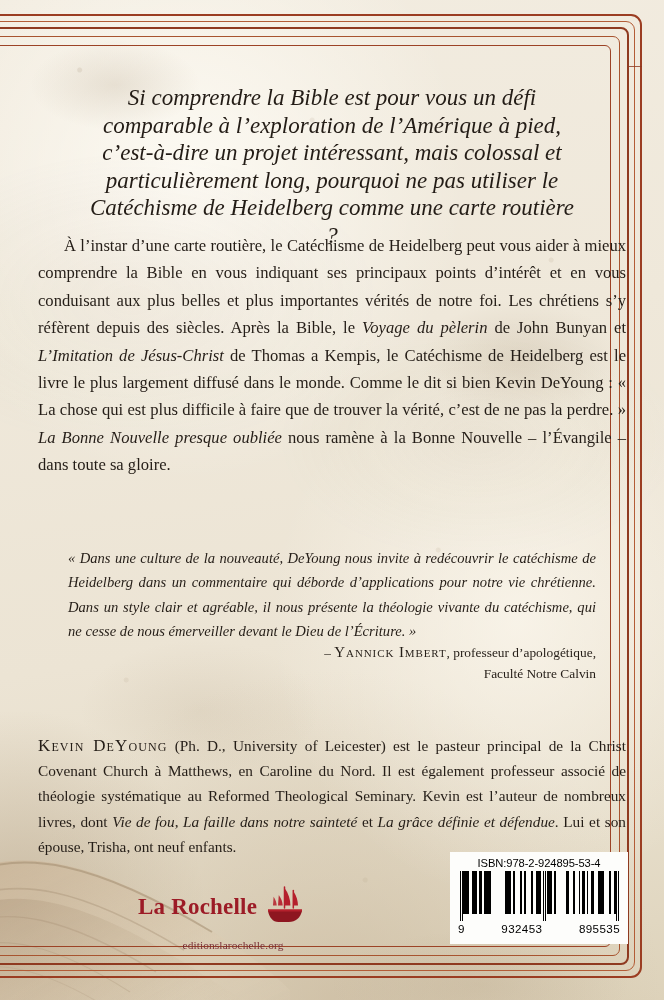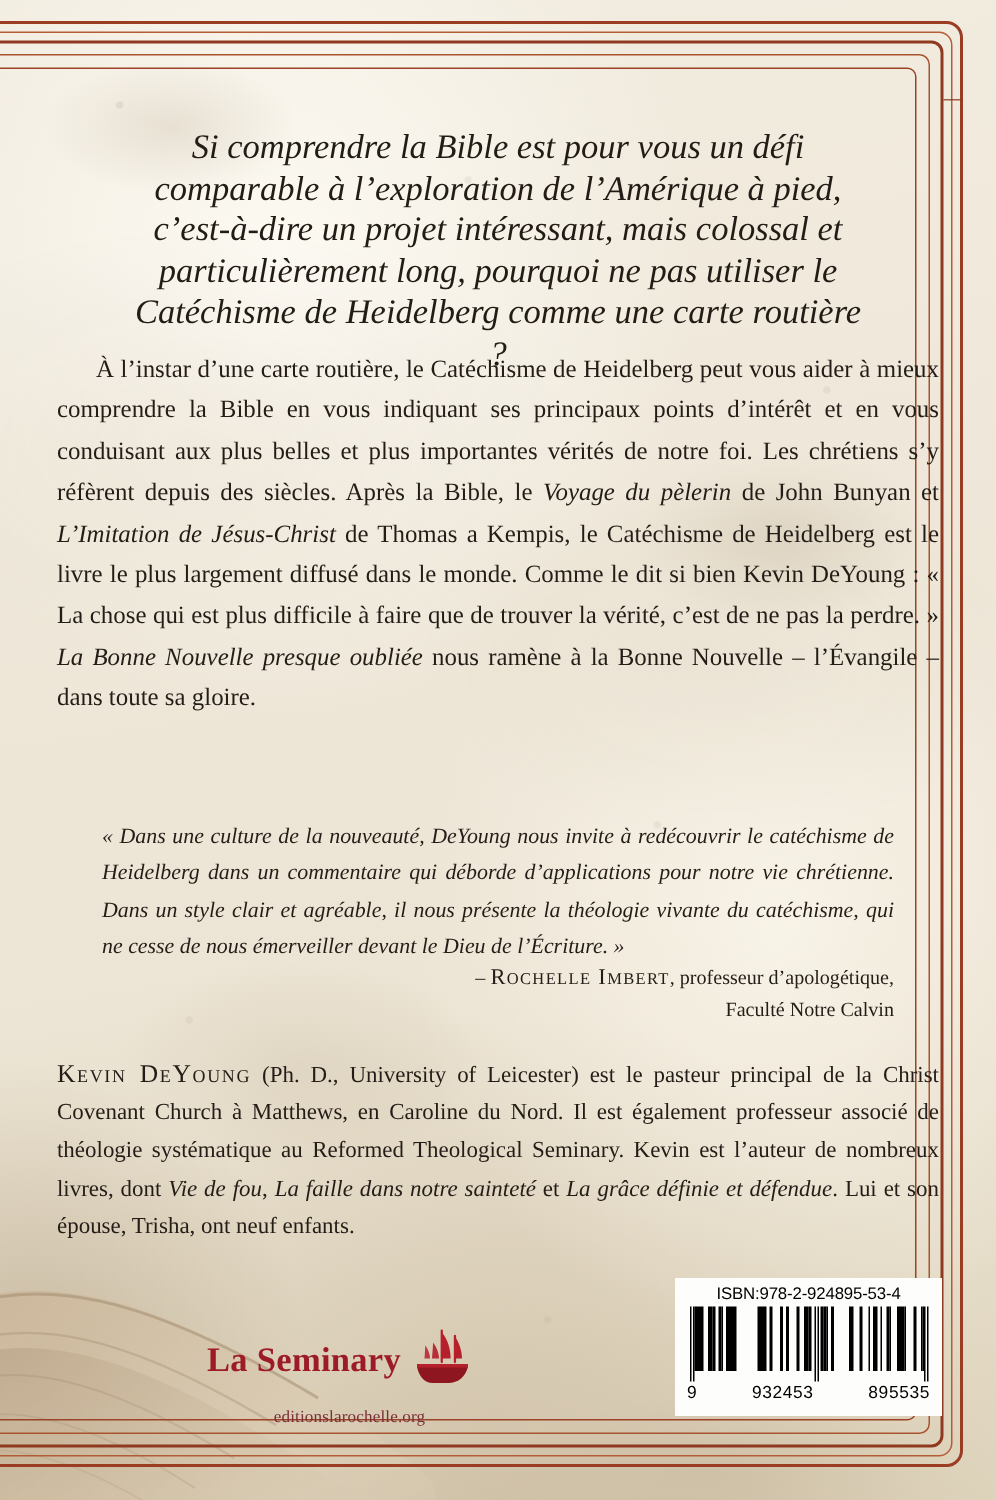--- a/index.html
+++ b/index.html
@@ -74,21 +74,21 @@
     font-style:italic;font-size:14.6px;line-height:24.4px;color:#241d17;text-align:justify;
   }
   .attr{
     position:absolute;left:68px;top:642px;width:528px;
     font-size:13.4px;line-height:20.5px;color:#241d17;text-align:right;
   }
   .sc{font-variant:small-caps;letter-spacing:.9px;font-size:15px;}
 
   
   .bio{
-    position:absolute;left:38px;top:703px;width:588px;
+    position:absolute;left:38px;top:733px;width:588px;
     font-size:15.3px;line-height:25.2px;color:#241d17;text-align:justify;
   }
   .bio .name{font-variant:small-caps;letter-spacing:1.1px;font-size:17px;}
   .bio i{font-style:italic;}
 
   
   .logo{position:absolute;left:138px;top:884px;width:190px;}
   .logo-row{display:flex;align-items:center;gap:4px;}
   .logo-word{
     font-size:23px;font-weight:bold;color:#9c1b26;letter-spacing:.2px;
@@ -157,31 +157,31 @@
   <div class="content">
 
     <div class="pull">Si comprendre la Bible est pour vous un défi comparable à l’exploration de l’Amérique à pied, c’est-à-dire un projet intéressant, mais colossal et particulièrement long, pourquoi ne pas utiliser le Catéchisme de Heidelberg comme une carte routière ?</div>
 
     <div class="body">
       <p class="ind"><span>À l’instar d’une carte routière, le Catéchisme de Heidelberg peut vous aider à mieux comprendre la Bible en vous indiquant ses principaux points d’intérêt et en vous conduisant aux plus belles et plus importantes vérités de notre foi. Les chrétiens s’y réfèrent depuis des siècles. Après la Bible, le </span><i>Voyage du pèlerin</i><span> de John Bunyan et </span><i>L’Imitation de Jésus-Christ</i><span> de Thomas a Kempis, le Catéchisme de Heidelberg est le livre le plus largement diffusé dans le monde.  Comme le dit si bien Kevin DeYoung : « La chose qui est plus difficile à faire que de trouver la vérité, c’est de ne pas la perdre. » </span><i>La Bonne Nouvelle presque oubliée</i><span> nous ramène à la Bonne Nouvelle – l’Évangile – dans toute sa gloire.</span></p>
     </div>
 
     <div class="endorse">« Dans une culture de la nouveauté, DeYoung nous invite à redécouvrir le catéchisme de Heidelberg dans un commentaire qui déborde d’applications pour notre vie chrétienne. Dans un style clair et agréable, il nous présente la théologie vivante du catéchisme, qui ne cesse de nous émerveiller devant le Dieu de l’Écriture. »</div>
     <div class="attr">
-      <span>–</span>&nbsp;<span class="sc">Rochelle Imbert</span><span>, professeur d’apologétique,</span><br>
+      <span>–</span>&nbsp;<span class="sc">Yannick Imbert</span><span>, professeur d’apologétique,</span><br>
       <span>Faculté Notre Calvin</span>
     </div>
 
     <div class="bio">
       <span class="name">Kevin DeYoung</span><span> (Ph. D., University of Leicester) est le pasteur principal de la Christ Covenant Church à Matthews, en Caroline du Nord. Il est également professeur associé de théologie systématique au Reformed Theological Seminary. Kevin est l’auteur de nombreux livres, dont </span><i>Vie de fou</i><span>, </span><i>La faille dans notre sainteté</i><span> et </span><i>La grâce définie et défendue</i><span>. Lui et son épouse, Trisha, ont neuf enfants.</span>
     </div>
 
     <div class="logo">
       <div class="logo-row">
-        <span class="logo-word">La Seminary</span>
+        <span class="logo-word">La Rochelle</span>
         <svg width="46" height="46" viewBox="0 0 46 46">
           <g fill="#b5202c">
             <path d="M23.5 4 C27.5 9 29.4 15.5 29.4 21.6 L23.5 21.6 Z"></path>
             <path d="M32.6 7.5 C35.6 12 37 17.3 37 21.6 L32 21.6 C32 16.8 32.4 11.8 32.6 7.5 Z"></path>
             <path d="M17.8 11 C20.3 14.6 21.6 18.2 21.7 21.6 L17.0 21.6 Z" opacity=".92"></path>
             <path d="M12.6 12.8 C14.6 16 15.6 18.9 15.7 21.6 L12.0 21.6 Z" opacity=".85"></path>
           </g>
           <g stroke="#b5202c" stroke-width="1.5" stroke-linecap="round">
             <line x1="23.5" y1="3" x2="23.5" y2="24"></line>
             <line x1="32.3" y1="6.5" x2="32.3" y2="24"></line>

